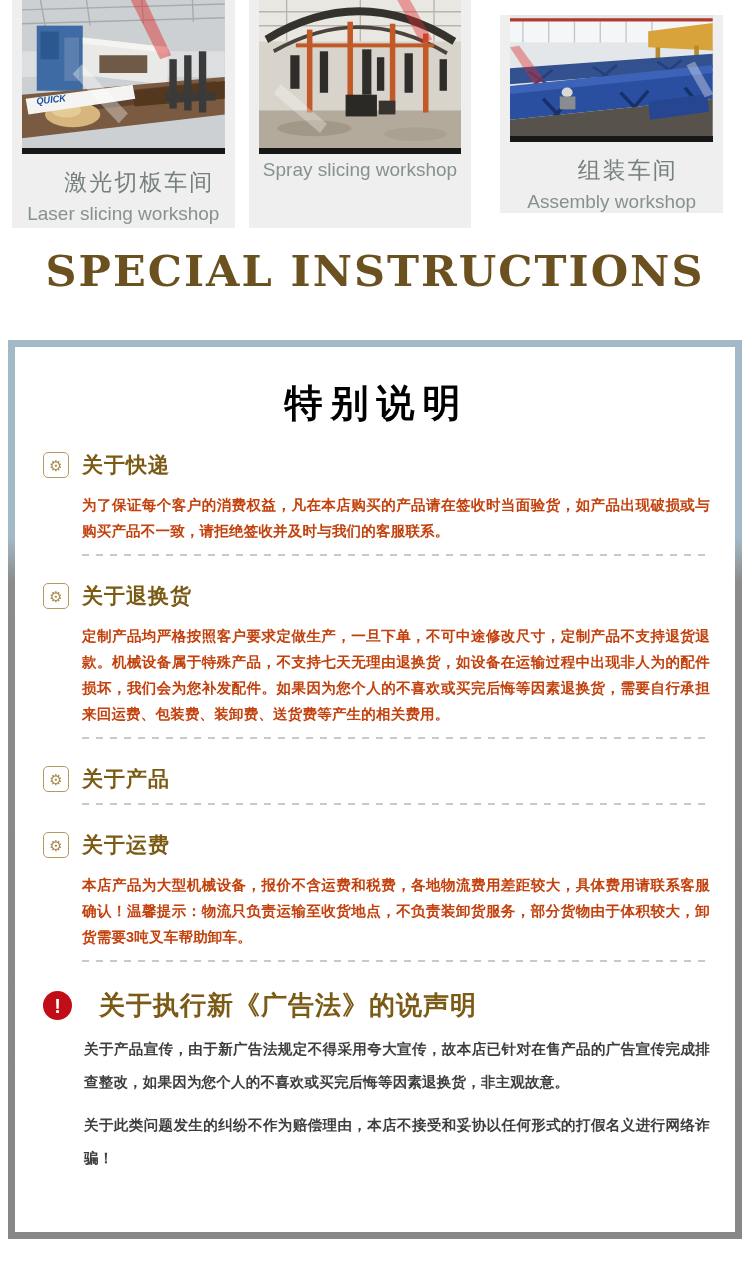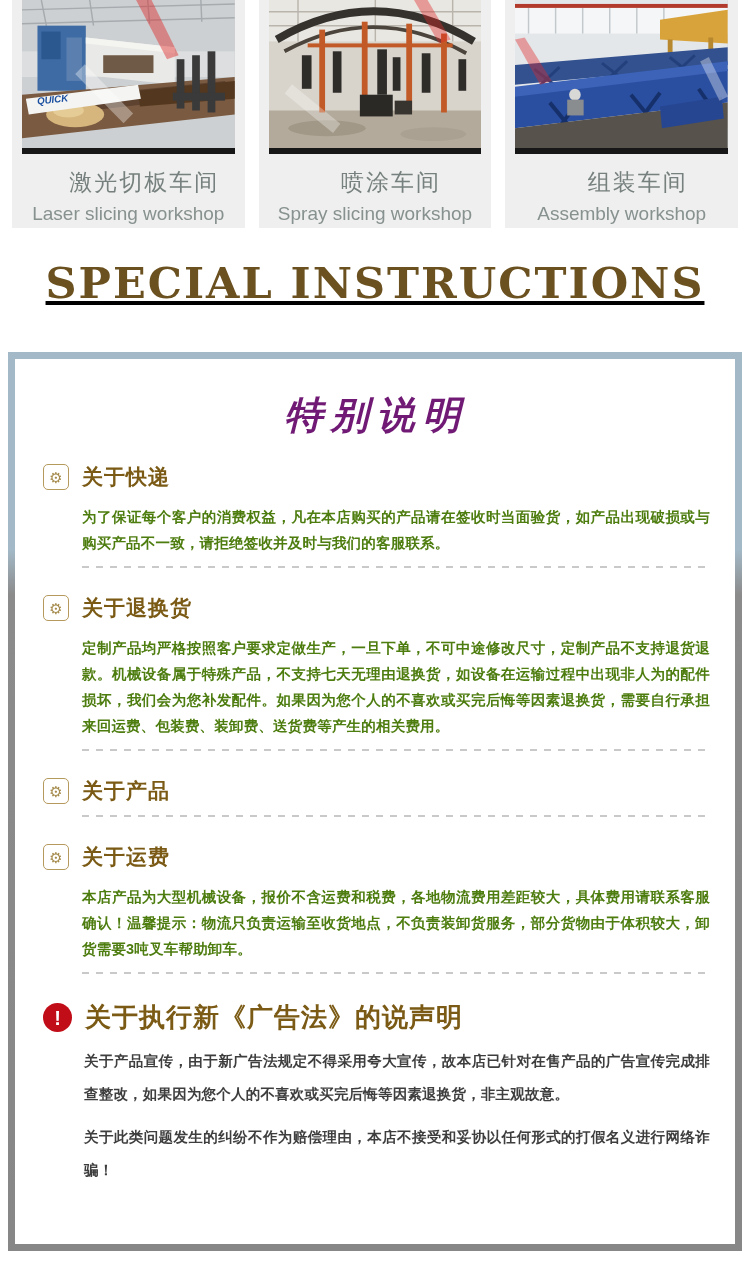--- a/index.html
+++ b/index.html
@@ -9,44 +9,44 @@
   
   .workshops{display:flex;gap:14px;padding:0 12px;height:228px;box-sizing:border-box;}
   .ws-card{flex:1;background:#eeefee;display:flex;flex-direction:column;min-width:0;}
   .ws-photo{margin:0 10px;height:148px;position:relative;overflow:hidden;
             border-bottom:6px solid #171717;background:#cfd2d4;}
   .ws-photo svg{display:block;width:100%;height:100%;}
   .ws-zh{margin-top:13px;text-align:center;font-size:23px;color:#76807e;letter-spacing:2px;padding-left:32px;}
   .ws-en{margin-top:5px;text-align:center;font-size:19px;color:#87918f;letter-spacing:0;}
 
   
-  .banner{margin-top:32px;text-align:center;position:relative;text-decoration:underline;}
+  .banner{margin-top:20px;text-align:center;position:relative;}
   .banner-text{font-family:"DejaVu Serif","Liberation Serif",serif;font-weight:bold;
                font-size:43px;line-height:46px;color:#6b5120;letter-spacing:2px;}
   .banner-mirror-wrap{position:relative;height:40px;overflow:hidden;}
   .banner-fade{position:absolute;left:0;top:0;right:0;bottom:0;
                background:linear-gradient(to bottom,rgba(255,255,255,.45),#fff 80%);}
 
   
   .notice-wrap{margin:6px 8px 14px;padding:7px;
     background:linear-gradient(to bottom,#a3b9c7 0%,#a3b9c7 22%,#8b8b8b 27%,#878787 100%);}
   .notice-inner{background:#fff;padding:34px 25px 24px 28px;box-sizing:border-box;height:885px;overflow:hidden;}
   .notice-title{margin:0;text-align:center;font-size:38px;line-height:44px;font-weight:bold;
-                color:#701a75;letter-spacing:8px;font-style:italic;}
+                color:#000000;letter-spacing:8px;}
   .sec{margin-top:26px;}
   .sec-head{display:flex;align-items:center;gap:13px;}
   .gear-badge{width:24px;height:24px;border:1px solid #b59a5d;border-radius:5px;flex:none;
               display:flex;align-items:center;justify-content:center;
               color:#a68c4f;font-size:15px;line-height:1;}
   .alert-badge{width:29px;height:29px;border-radius:50%;background:#c10d18;flex:none;
                display:flex;align-items:center;justify-content:center;
                color:#fff;font-size:20px;font-weight:bold;line-height:1;}
   .sec-heading{font-size:21px;font-weight:bold;color:#7a5a14;letter-spacing:1px;}
-  .sec-heading.big{font-size:26px;}
-  .sec-body{margin:13px 0 0 39px;font-size:14.5px;font-weight:bold;color:#4d7c0f;
+  .sec-heading.big{font-size:26px;margin-left:14px;}
+  .sec-body{margin:13px 0 0 39px;font-size:14.5px;font-weight:bold;color:#c2410c;
             line-height:26px;text-align:justify;letter-spacing:.2px;}
   .divider{margin:10px 0 0 39px;height:2px;
     background:repeating-linear-gradient(90deg,#c9c9c9 0 7px,transparent 7px 14px);}
   .sec-par{margin:10px 0 0 41px;font-size:14.5px;font-weight:bold;color:#3e3e3e;
            line-height:33px;text-align:justify;letter-spacing:.2px;}
 </style>
 </head>
 <body>
 
 <div class="page">
@@ -127,26 +127,25 @@
             <rect x="158" y="54" width="9" height="40"></rect>
               <rect x="196" y="60" width="8" height="32"></rect>
           </g>
           <rect x="94" y="96" width="34" height="22" fill="#2a2926"></rect>
           <rect x="130" y="102" width="18" height="14" fill="#37342f"></rect>
           <path d="M150,0 L176,44 L188,40 L164,0 Z" fill="rgba(222,40,40,0.4)"></path>
           <path d="M20,90 L70,130" stroke="rgba(255,255,255,0.3)" stroke-width="12" fill="none"></path>
         </svg>
       </div>
       <figcaption style="margin:0">
-        <div class="ws-zh">喷涂车间</div>
         <div class="ws-en">Spray slicing workshop</div>
       </figcaption>
     </figure>
 
-    <figure class="ws-card" style="margin:0">
+    <figure class="ws-card" style="margin:15px">
       <div class="ws-photo">
         <svg viewBox="0 0 220 150" preserveAspectRatio="none">
           <rect x="0" y="0" width="220" height="150" fill="#e4e7e9"></rect>
           <rect x="0" y="8" width="220" height="26" fill="#f4f6f7"></rect>
           <g stroke="#c2c8cb" stroke-width="1.5">
             <line x1="14" y1="8" x2="14" y2="34"></line>
               <line x1="42" y1="8" x2="42" y2="34"></line>
             <line x1="70" y1="8" x2="70" y2="34"></line>
               <line x1="98" y1="8" x2="98" y2="34"></line>
             <line x1="126" y1="8" x2="126" y2="34"></line>

